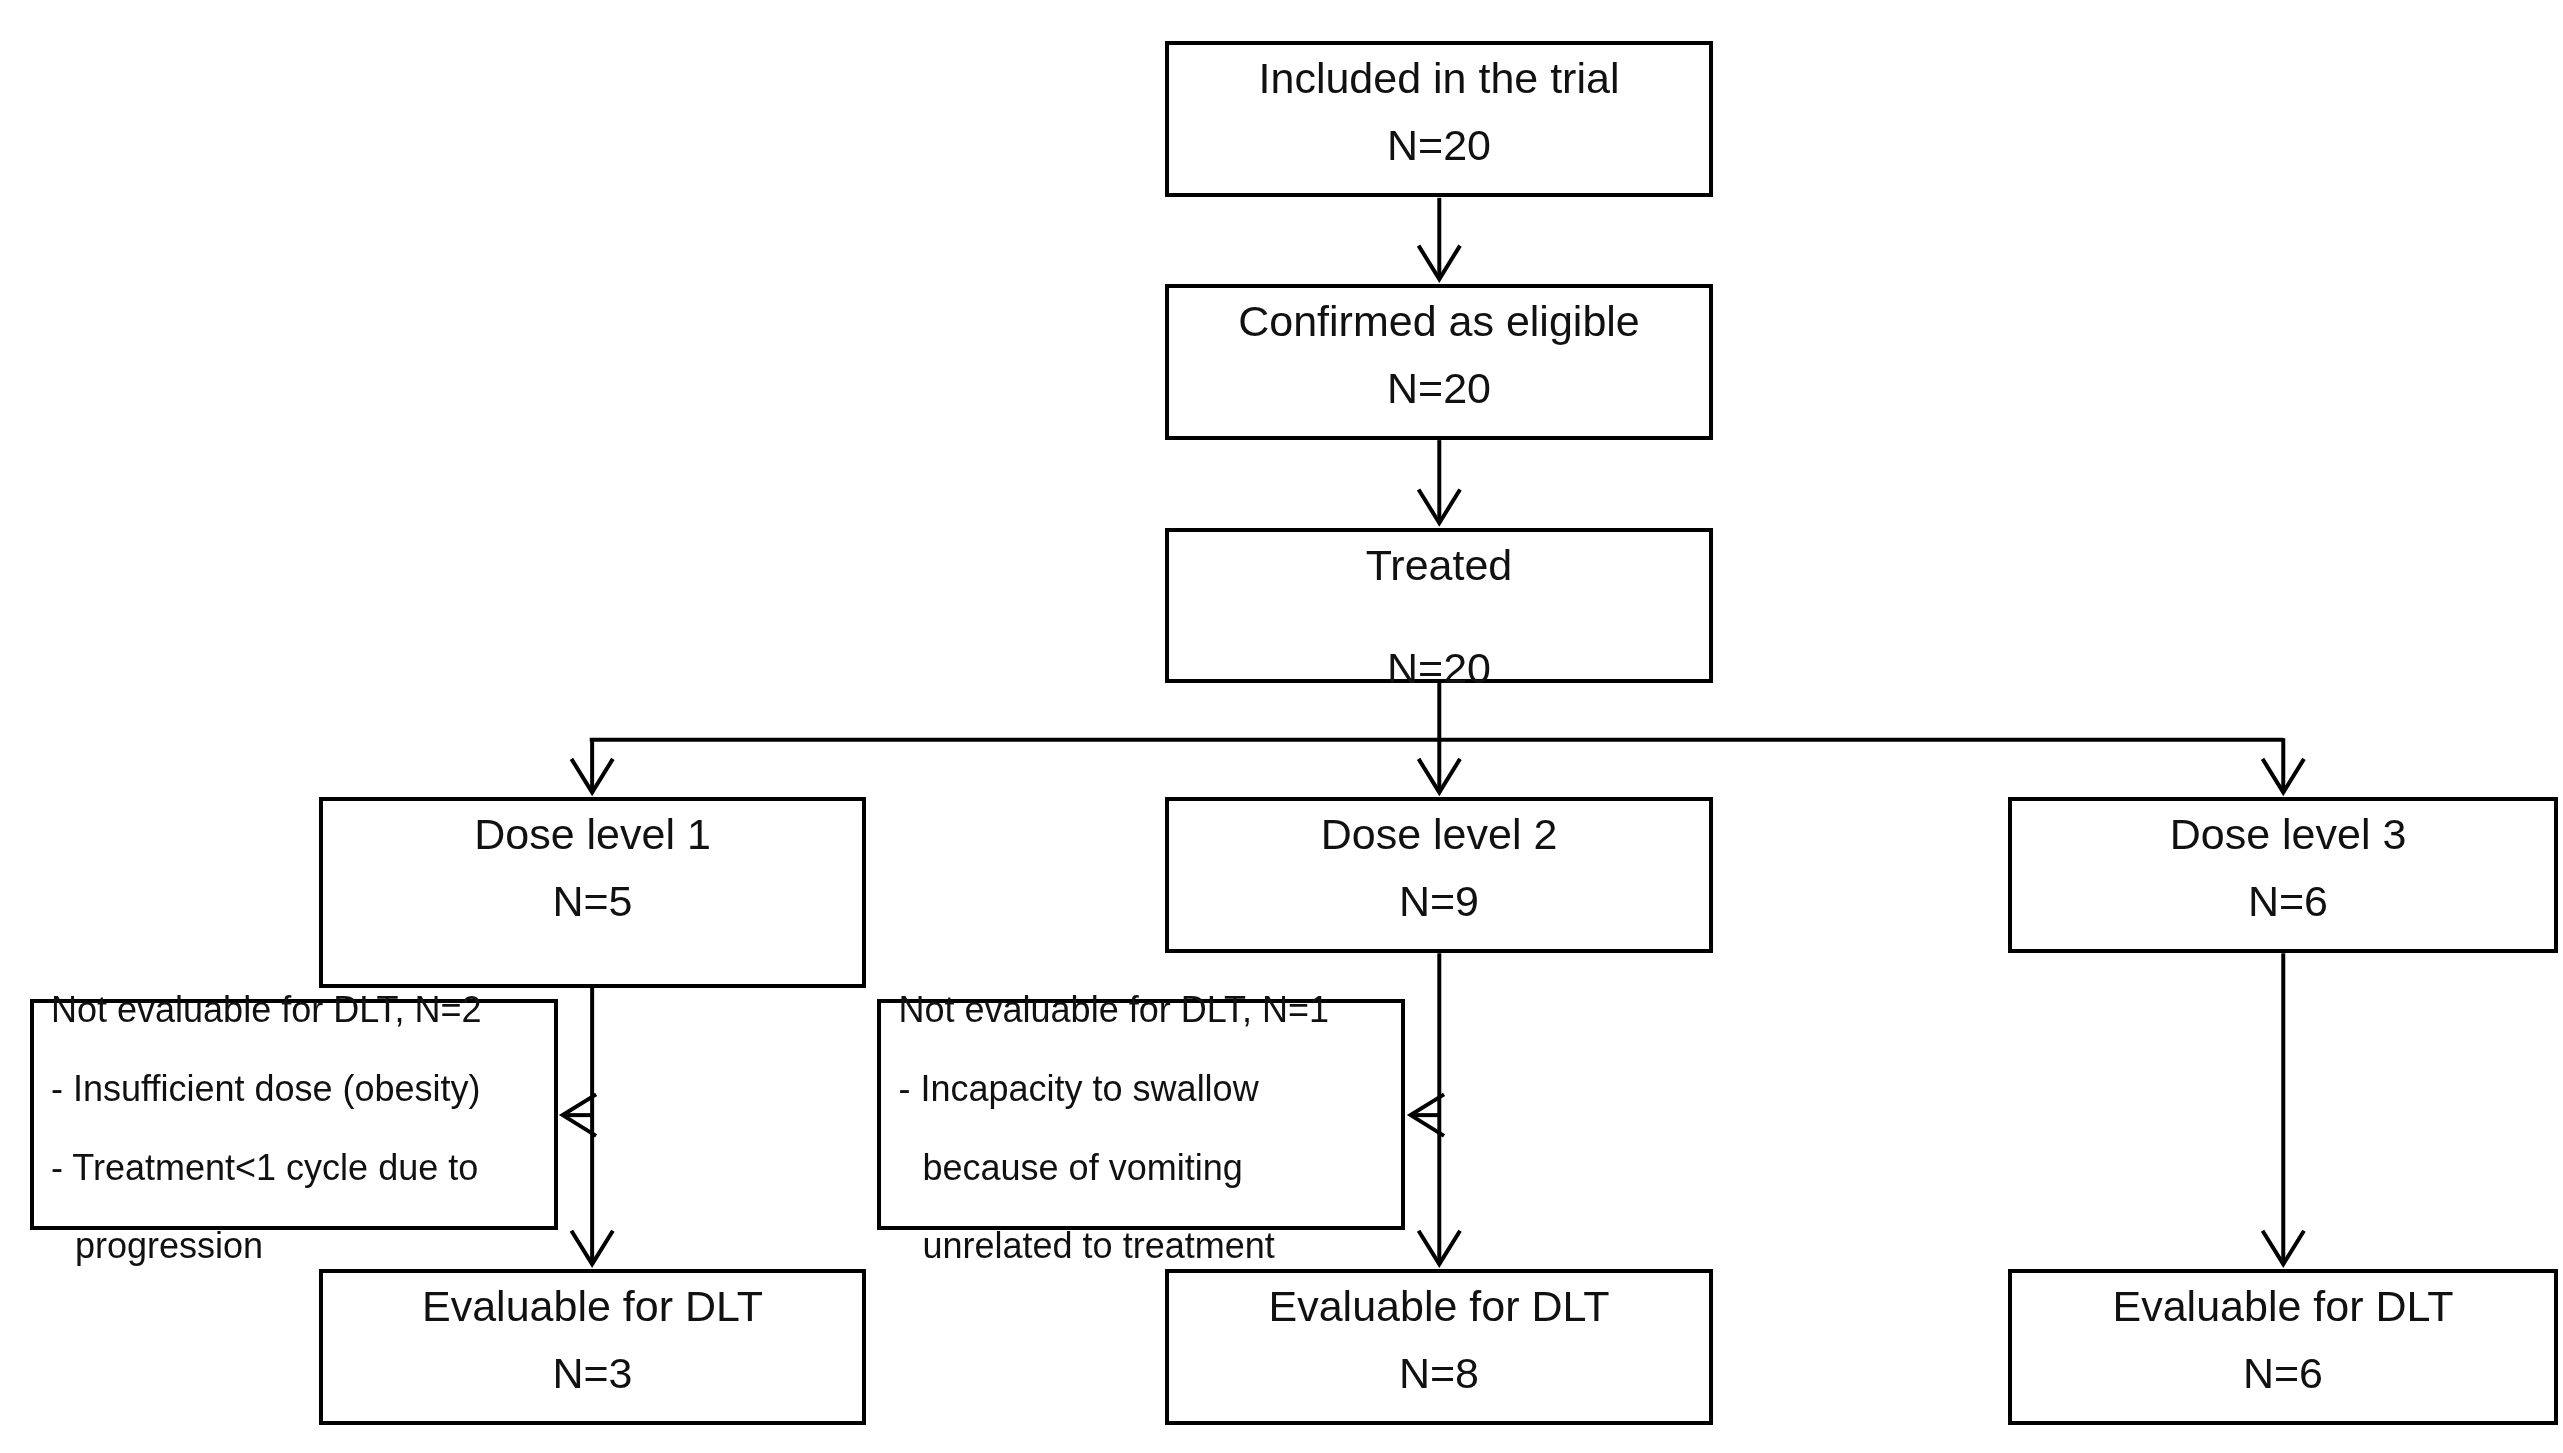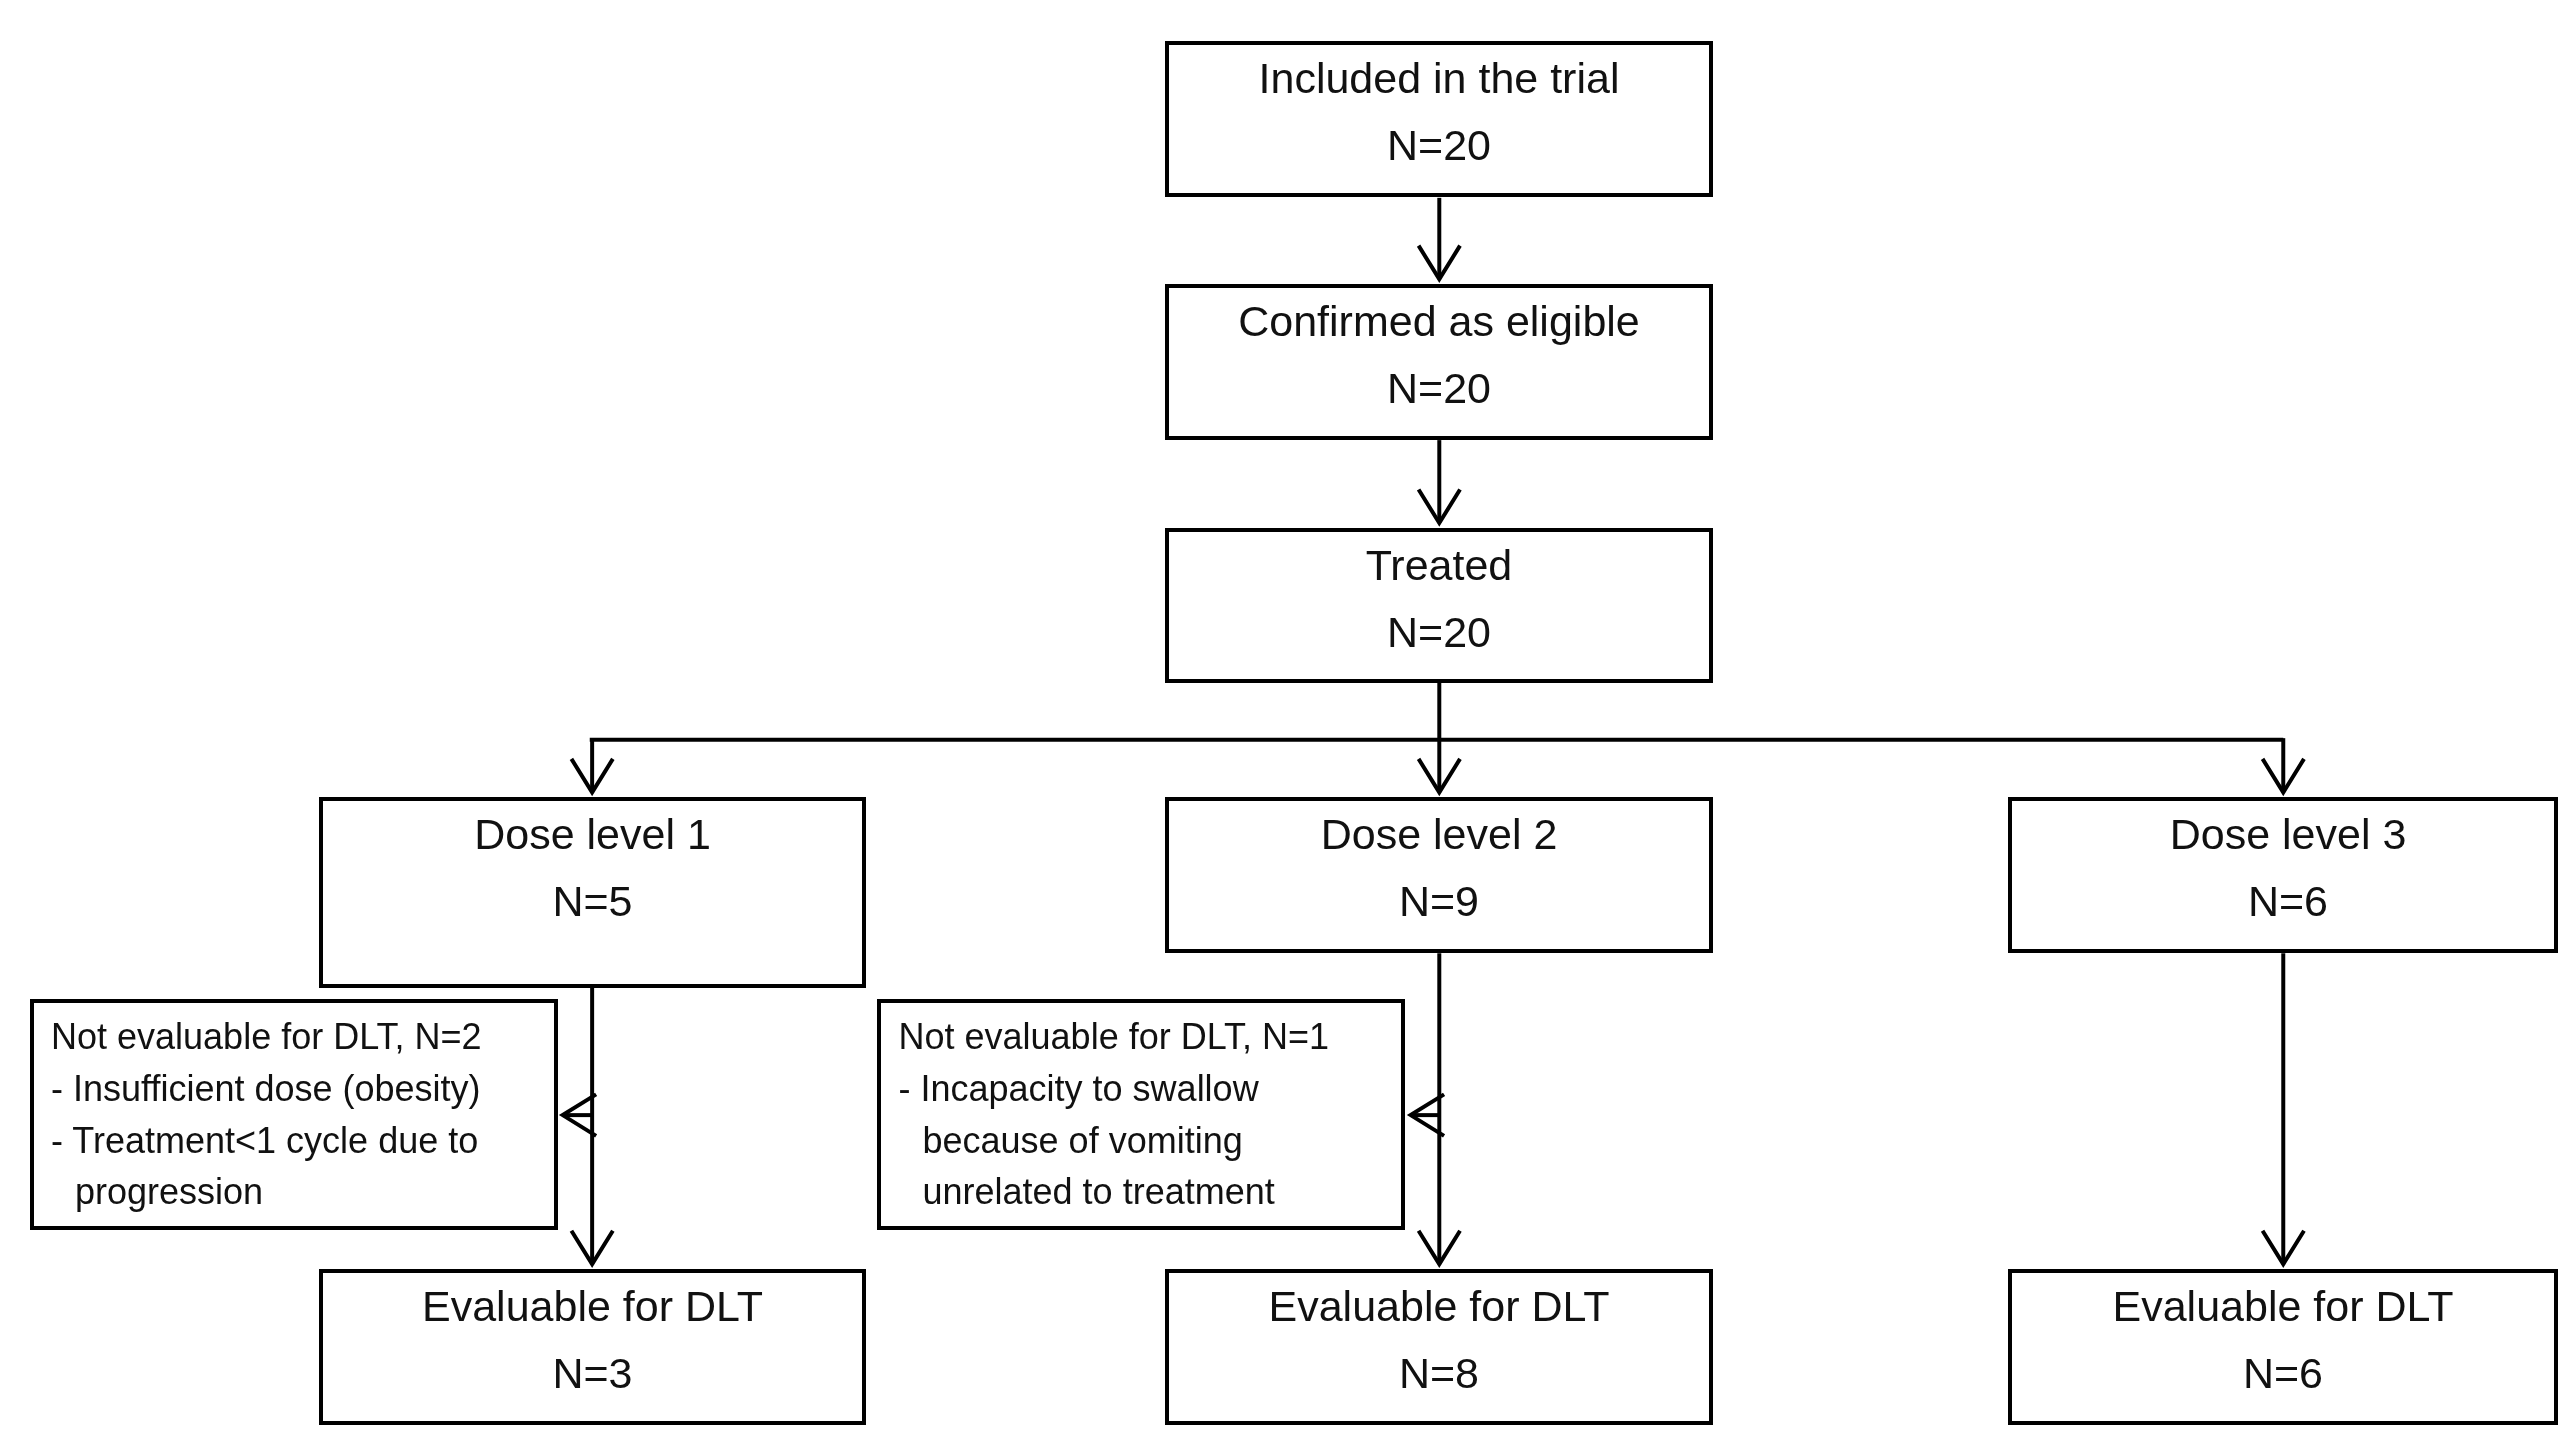--- a/index.html
+++ b/index.html
@@ -48,20 +48,21 @@
     flex-direction: column;
     justify-content: center;
     font-size: 36px;
     line-height: 1.44;
     text-align: left;
     padding: 6.4px 14.3px 6.4px 17.5px;
   }
   .note .tline {
     display: block;
     white-space: nowrap;
+    margin-top: 27px;
   }
   .note .cont {
     padding-left: 24px;
   }
 </style>
 </head>
 <body>
 
 <svg class="connectors" viewBox="0 0 3216 1824" aria-hidden="true">
   <defs>
@@ -87,21 +88,21 @@
 <div class="node" style="left:1165px; top:41px; width:548px; height:156px;">
   <span class="nline">Included in the trial</span>
   <span class="nline">N=20</span>
 </div>
 
 <div class="node" style="left:1165px; top:284px; width:548px; height:156px;">
   <span class="nline">Confirmed as eligible</span>
   <span class="nline">N=20</span>
 </div>
 
-<div class="node" style="left:1165px; top:528px; width:548px; height:155px;">
+<div class="node" style="left:1165px; top:528px; width:548px; height:155px;gap:36px;">
   <span class="nline">Treated</span>
   <span class="nline">N=20</span>
 </div>
 
 <div class="node" style="left:319px; top:797px; width:547px; height:191px;">
   <span class="nline">Dose level 1</span>
   <span class="nline">N=5</span>
 </div>
 
 <div class="node" style="left:1165px; top:797px; width:548px; height:156px;">

